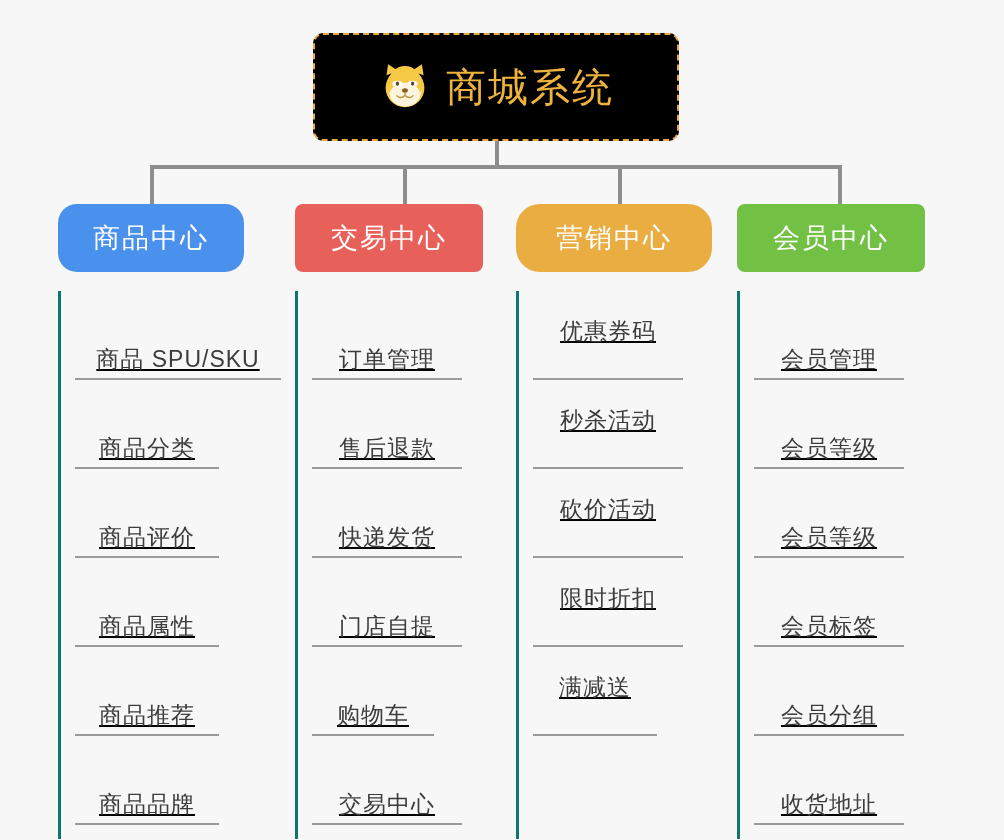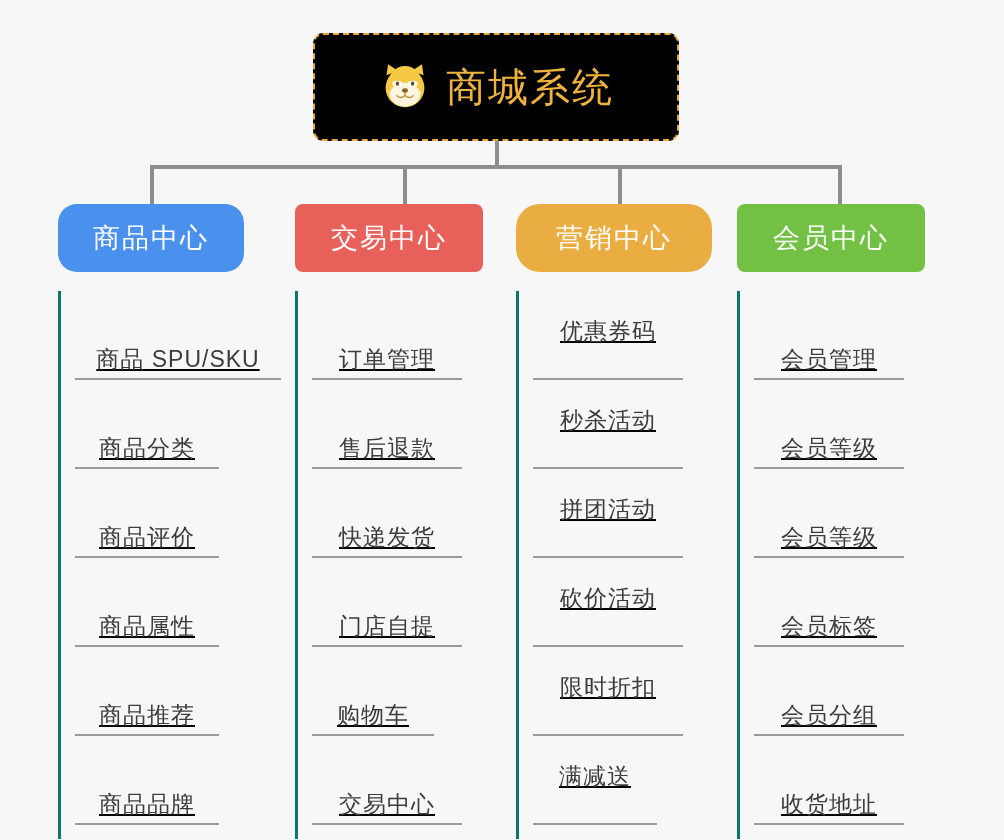--- a/index.html
+++ b/index.html
@@ -224,23 +224,20 @@
       <span>营销中心</span>
     </div>
     <div class="col-items">
       <div class="leaf">
           <span class="leaf-text">优惠券码</span>
         </div>
       <div class="leaf">
           <span class="leaf-text">秒杀活动</span>
         </div>
       <div class="leaf">
-          <span class="leaf-text">拼团活动</span>
-        </div>
-      <div class="leaf">
           <span class="leaf-text">砍价活动</span>
         </div>
       <div class="leaf">
           <span class="leaf-text">限时折扣</span>
         </div>
       <div class="leaf narrow">
           <span class="leaf-text">满减送</span>
         </div>
     </div>
   </div>

